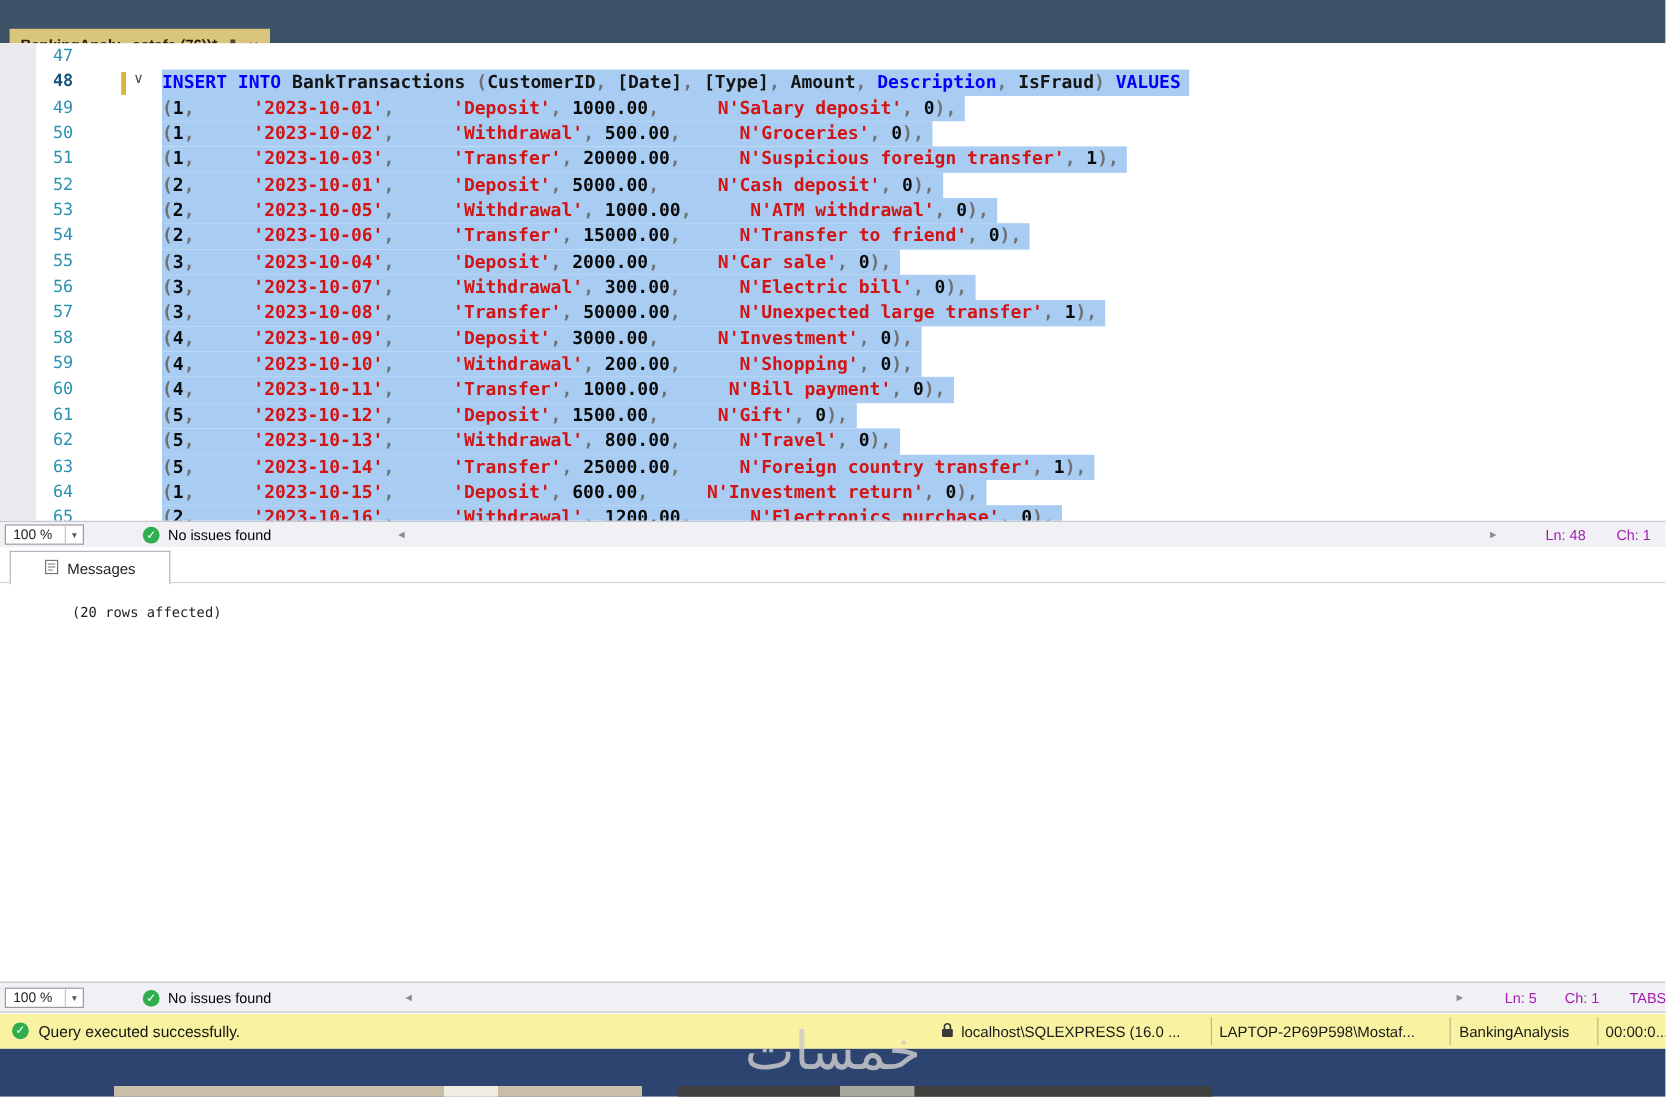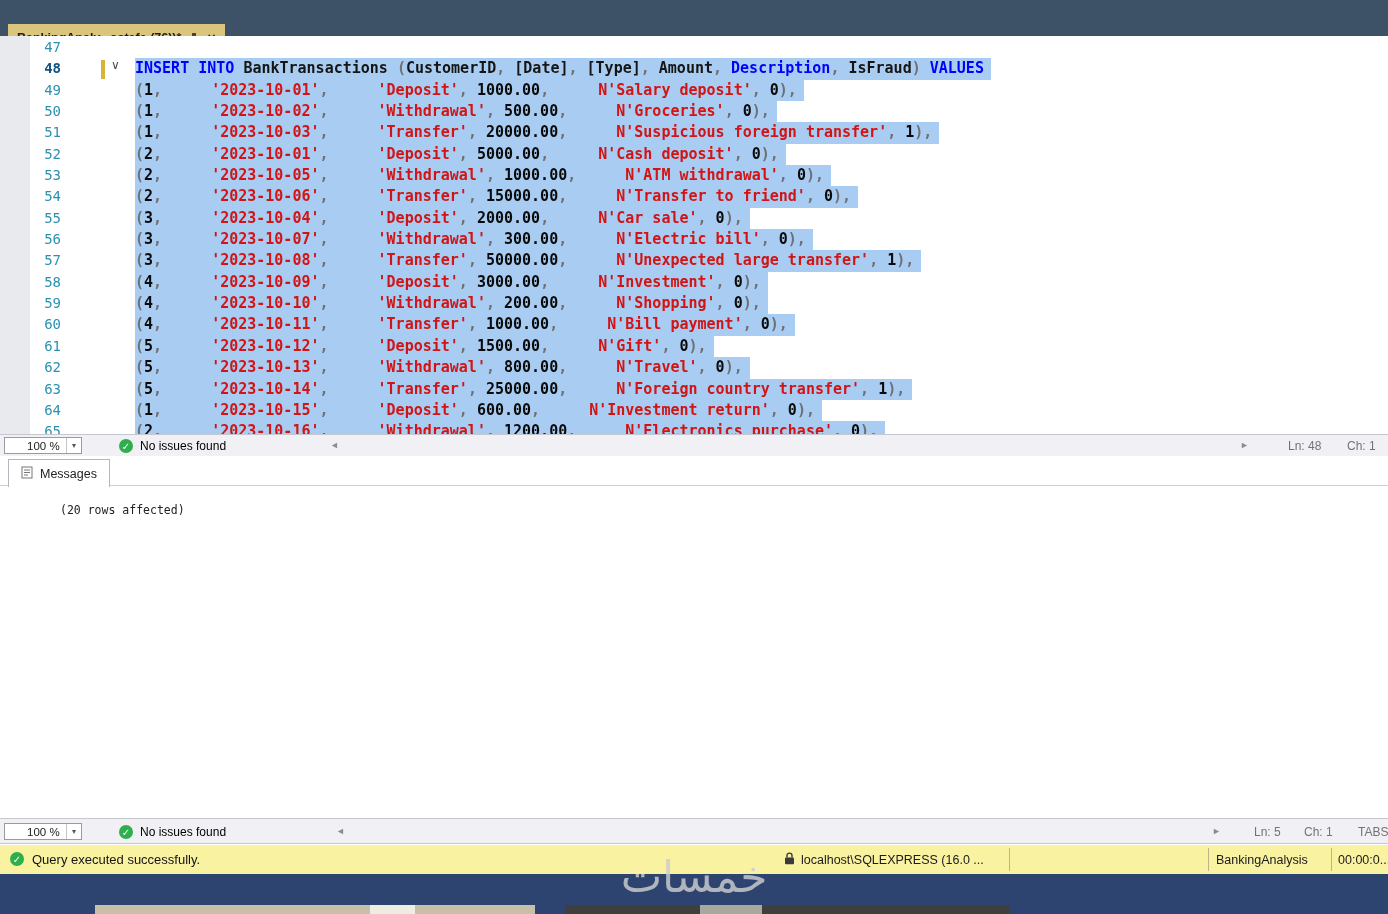--- a/index.html
+++ b/index.html
@@ -31,47 +31,47 @@
   .tk-num { color:#0a0a0a; }
   .tk-op  { color:#6f7074; }
   .tk-id  { color:#151515; }
   .chg  { position:absolute; left:101px; top:24px; width:4px; height:19px; background:#d8b33c; }
   .fold { position:absolute; left:111px; top:22px; font-size:12px; color:#4a4a4a; }
 
   
   .strip { position:absolute; left:0; width:100%; background:#f1f1f5; border-top:1px solid #c6c8d0; }
   #strip1 { top:434px; height:22px; }
   #strip2 { top:818px; height:26px; border-bottom:1px solid #c6c8d0; }
-  .zoom { position:absolute; left:4px; top:2px; width:78px; height:17px; background:#fff;
+  .zoom { position:absolute; left:4px; top:2px; width:66px; height:17px; background:#fff;
           border:1px solid #9a9aa0; display:flex; align-items:center; justify-content:space-between;
-          padding-left:22px; font-size:11.5px; color:#222; }
+          padding-left:6px; font-size:11.5px; color:#222; }
   #strip2 .zoom { top:4px; }
   .zcaret { width:15px; align-self:stretch; border-left:1px solid #c4c4ca; display:flex;
             align-items:center; justify-content:center; font-size:8px; color:#555; }
   .checkicon { position:absolute; width:14px; height:14px; border-radius:50%; background:#2fae4e;
                color:#fff; font-size:10px; display:flex; align-items:center; justify-content:center; }
   #strip1 .checkicon { left:119px; top:4px; }
   #strip2 .checkicon { left:119px; top:6px; }
   .issues { position:absolute; font-size:12px; color:#000000; }
   #strip1 .issues { left:140px; top:4px; }
   #strip2 .issues { left:140px; top:6px; }
   .sarrow { position:absolute; font-size:9px; color:#8b8b93; }
   #strip1 .sarrow.left { left:330px; top:5px; }  #strip1 .sarrow.right { left:1240px; top:5px; }
   #strip2 .sarrow.left { left:336px; top:7px; }  #strip2 .sarrow.right { left:1212px; top:7px; }
-  .posind { position:absolute; font-size:12px; color:#737373; }
+  .posind { position:absolute; font-size:12px; color:#a21caf; }
   #strip1 .lnlbl { left:1288px; top:4px; } #strip1 .chlbl { left:1347px; top:4px; }
   #strip2 .lnlbl { left:1254px; top:6px; } #strip2 .chlbl { left:1304px; top:6px; }
   #strip2 .tabslbl { left:1358px; top:6px; }
 
   
   .msgtabs { position:absolute; top:456px; left:0; width:100%; height:30px; background:#fff;
              border-bottom:1px solid #cfcfd5; }
   .msgtab { position:absolute; left:8px; top:3px; height:28px; background:#fff; z-index:2;
             border:1px solid #b6b6be; border-bottom:none; display:flex; align-items:center;
-            gap:7px; padding:0 12px; font-size:12.5px; color:#222; }
+            gap:7px; padding:0 28px; font-size:12.5px; color:#222; }
   .msgbody { position:absolute; top:486px; left:0; width:100%; height:332px; background:#fff;
              padding:17px 0 0 60px; font-family:"DejaVu Sans Mono","Liberation Mono",monospace;
              font-size:11.5px; color:#222; }
   .msg-line { height:16px; white-space:pre; }
 
   
   .execbar { position:absolute; top:845px; left:0; width:100%; height:29px; background:#f9f2a0; }
   .execbar .checkicon { left:10px; top:7px; }
   .execmsg { position:absolute; left:32px; top:7px; font-size:13px; color:#141414; }
   .seg { position:absolute; top:0; height:100%; display:flex; align-items:center; gap:6px;
@@ -264,20 +264,23 @@
   <div class="seg s1">
     <span>
       <svg width="11" height="13" viewBox="0 0 11 13">
           <rect x="1" y="5.5" width="9" height="6.7" rx="1" fill="#3a3a3a"></rect>
           <path d="M3 5.5V3.6a2.5 2.5 0 0 1 5 0v1.9" fill="none" stroke="#3a3a3a" stroke-width="1.4"></path>
         </svg>
     </span>
     <span>localhost\SQLEXPRESS (16.0 ...</span>
   </div>
   <span class="vsep v1"></span>
+  <div class="seg s2">
+    <span>LAPTOP-2P69P598\Mostaf...</span>
+  </div>
   <span class="vsep v2"></span>
   <div class="seg s3">
     <span>BankingAnalysis</span>
   </div>
   <span class="vsep v3"></span>
   <div class="seg s4">
     <span>00:00:0...</span>
   </div>
 </div>
 

